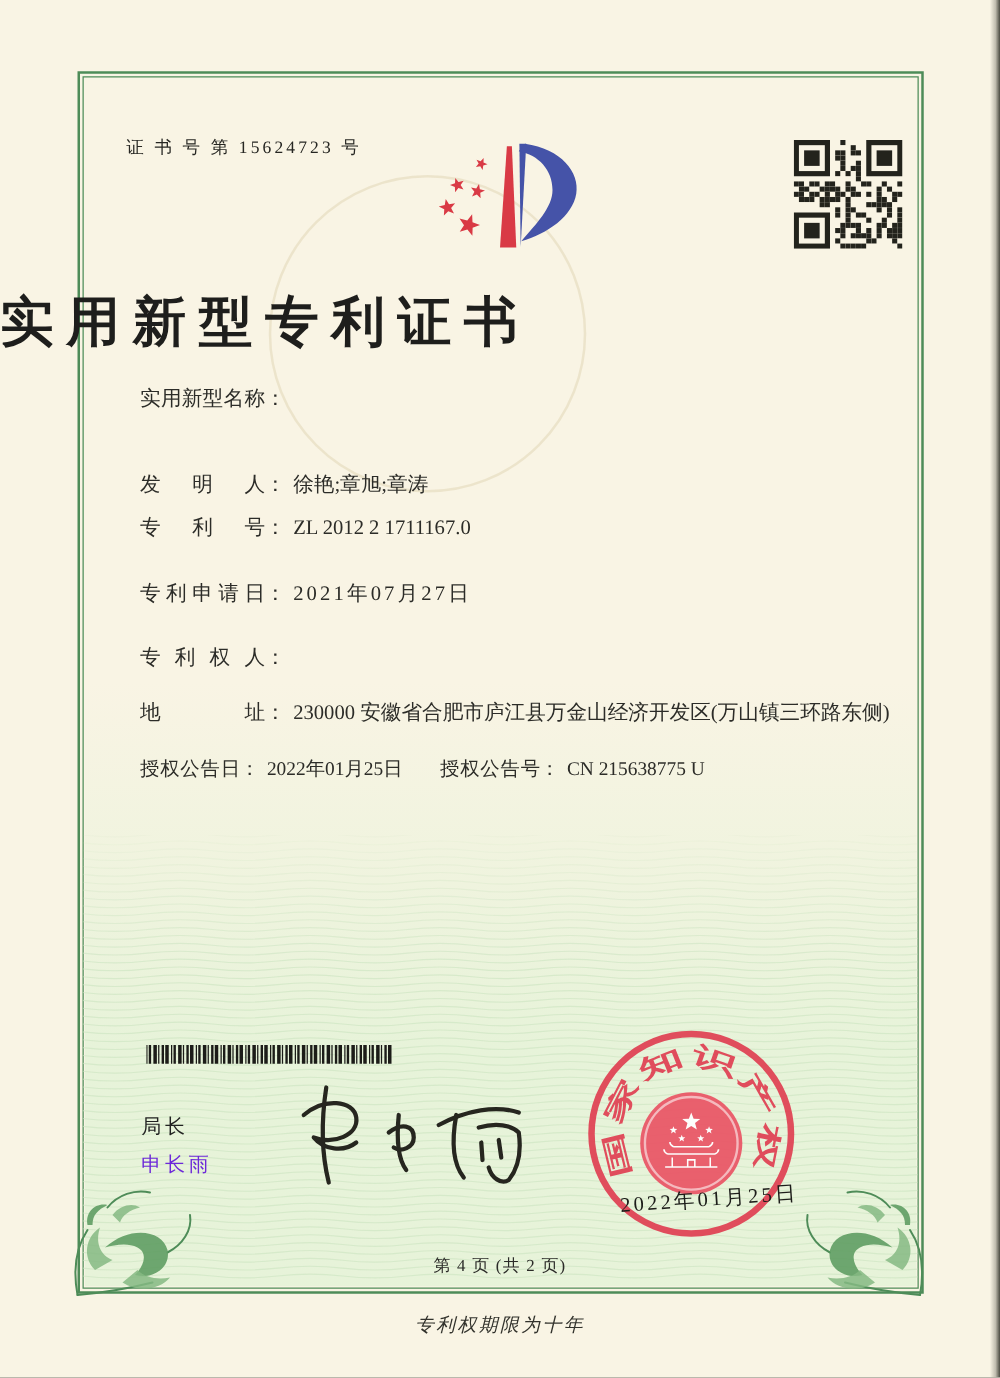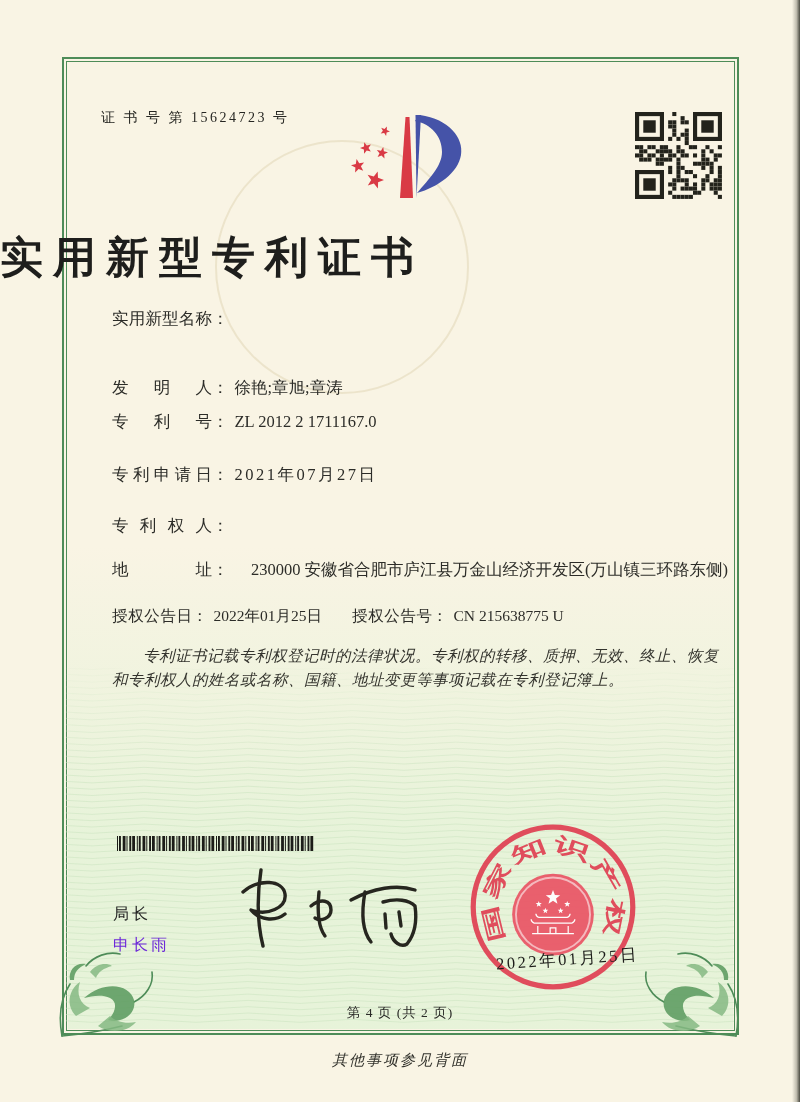--- a/index.html
+++ b/index.html
@@ -22,33 +22,33 @@
   .cert-no{left:101px;top:109px;font-size:14px;letter-spacing:2.5px;color:#262622;z-index:3;}
   
   .cert-title{left:0;right:0;top:229px;text-align:left;font-size:43px;font-weight:bold;
         letter-spacing:10px;color:#1e1e1c;z-index:3;}
   
   .frow{position:absolute;left:112px;width:616px;display:flex;align-items:flex-start;
         font-size:16.5px;line-height:22px;color:#2c2c28;z-index:3;}
   .flabel{display:inline-block;width:100px;text-align:justify;text-align-last:justify;flex:0 0 auto;}
   .fcolon{flex:0 0 auto;margin:0 6px 0 0;}
   .fvalue{flex:0 1 auto;}
-  .addr-val{width:512px;text-align:right;}
+  .addr-val{width:512px;}
   .spread{letter-spacing:2.5px;}
   .pair2{margin-left:30px;display:flex;}
   .flabel.w80{width:80px;}
   .row7{font-size:15.5px;align-items:center;}
   
   .paras{position:absolute;left:112px;top:644px;width:614px;z-index:3;}
   .paras p{margin:0 0 5px 0;font-size:15.5px;line-height:23.5px;text-indent:2em;
         font-style:italic;letter-spacing:.5px;color:#34342e;}
   
   .barcode{left:117px;top:836px;z-index:3;}
   
-  .hei{font-family:"Liberation Sans","DejaVu Sans",sans-serif;margin-top:13px;}
+  .hei{font-family:"Liberation Sans","DejaVu Sans",sans-serif;}
   .sig-title{left:113px;top:891px;font-size:16px;letter-spacing:3px;color:#222;z-index:4;}
   .sig-name{left:113px;top:922px;font-size:16px;letter-spacing:3px;color:#6d28d9;z-index:4;}
   .signature-svg{left:233px;top:858px;z-index:4;}
   .sig-stroke{fill:none;stroke:#26261f;stroke-width:3.4;stroke-linecap:round;stroke-linejoin:round;}
   
   .seal-svg{left:458px;top:812px;z-index:4;opacity:.94;}
   .seal-ring{fill:none;stroke:var(--sealred);stroke-width:5.5;}
   .seal-text{font-size:21px;font-weight:bold;fill:var(--sealred);letter-spacing:2px;}
   .emblem-fill{fill:var(--emblem);}
   .emblem-line{fill:none;stroke:#fff;stroke-width:1.3;}
@@ -324,21 +324,20 @@
       <span class="fcolon">：</span>
     <span class="fvalue">2022年01月25日</span>
     <span class="pair2">
       <span class="flabel w80">授权公告号</span>
         <span class="fcolon">：</span>
       <span class="fvalue">CN 215638775 U</span>
     </span>
   </div>
 
   <div class="paras">
-    <p>专利证书记载专利权登记时的法律状况。专利权的转移、质押、无效、终止、恢复和专利权人的姓名或名称、国籍、地址变更等事项记载在专利登记簿上。</p>
   </div>
 
   <svg class="abs barcode" id="barcode" width="200" height="16" viewBox="0 0 200 16">
       <rect x="0" y="0" width="1" height="15" fill="#1c1c18"></rect>
       <rect x="2" y="0" width="1.9" height="15" fill="#1c1c18"></rect>
       <rect x="5.7" y="0" width="2.8" height="15" fill="#1c1c18"></rect>
       <rect x="9.5" y="0" width="1" height="15" fill="#1c1c18"></rect>
       <rect x="12.3" y="0" width="1.9" height="15" fill="#1c1c18"></rect>
       <rect x="15.200000000000001" y="0" width="2.8" height="15" fill="#1c1c18"></rect>
       <rect x="19.8" y="0" width="1" height="15" fill="#1c1c18"></rect>
@@ -458,16 +457,16 @@
       <path class="orn-stroke" d="M40,38 C48,28 62,23 74,26"></path>
       <path class="orn-fill" d="M38,70 C58,52 84,56 88,72 C91,86 76,96 62,92 C70,84 72,74 64,70 C56,66 46,68 38,70 Z"></path>
       <path class="orn-fill2" d="M30,88 C20,78 22,62 34,54 C30,66 34,76 44,80 Z"></path>
       <path class="orn-fill2" d="M52,98 C64,106 82,104 90,94 C80,96 70,94 64,88 Z"></path>
       <path class="orn-fill" d="M24,52 C22,42 30,34 40,36 C32,40 28,44 28,52 Z"></path>
       <path class="orn-fill2" d="M44,44 C50,36 60,34 66,38 C58,40 52,44 50,50 Z"></path>
     </g>
   </svg>
 
   <div class="abs page-info">第 4 页 (共 2 页)</div>
-  <div class="abs footer-note">其他事项参见背面</div>
+  <div class="abs footer-note">专利权期限为十年</div>
 
   <div class="edge-shadow"></div>
 </div>
 
 </body></html>

